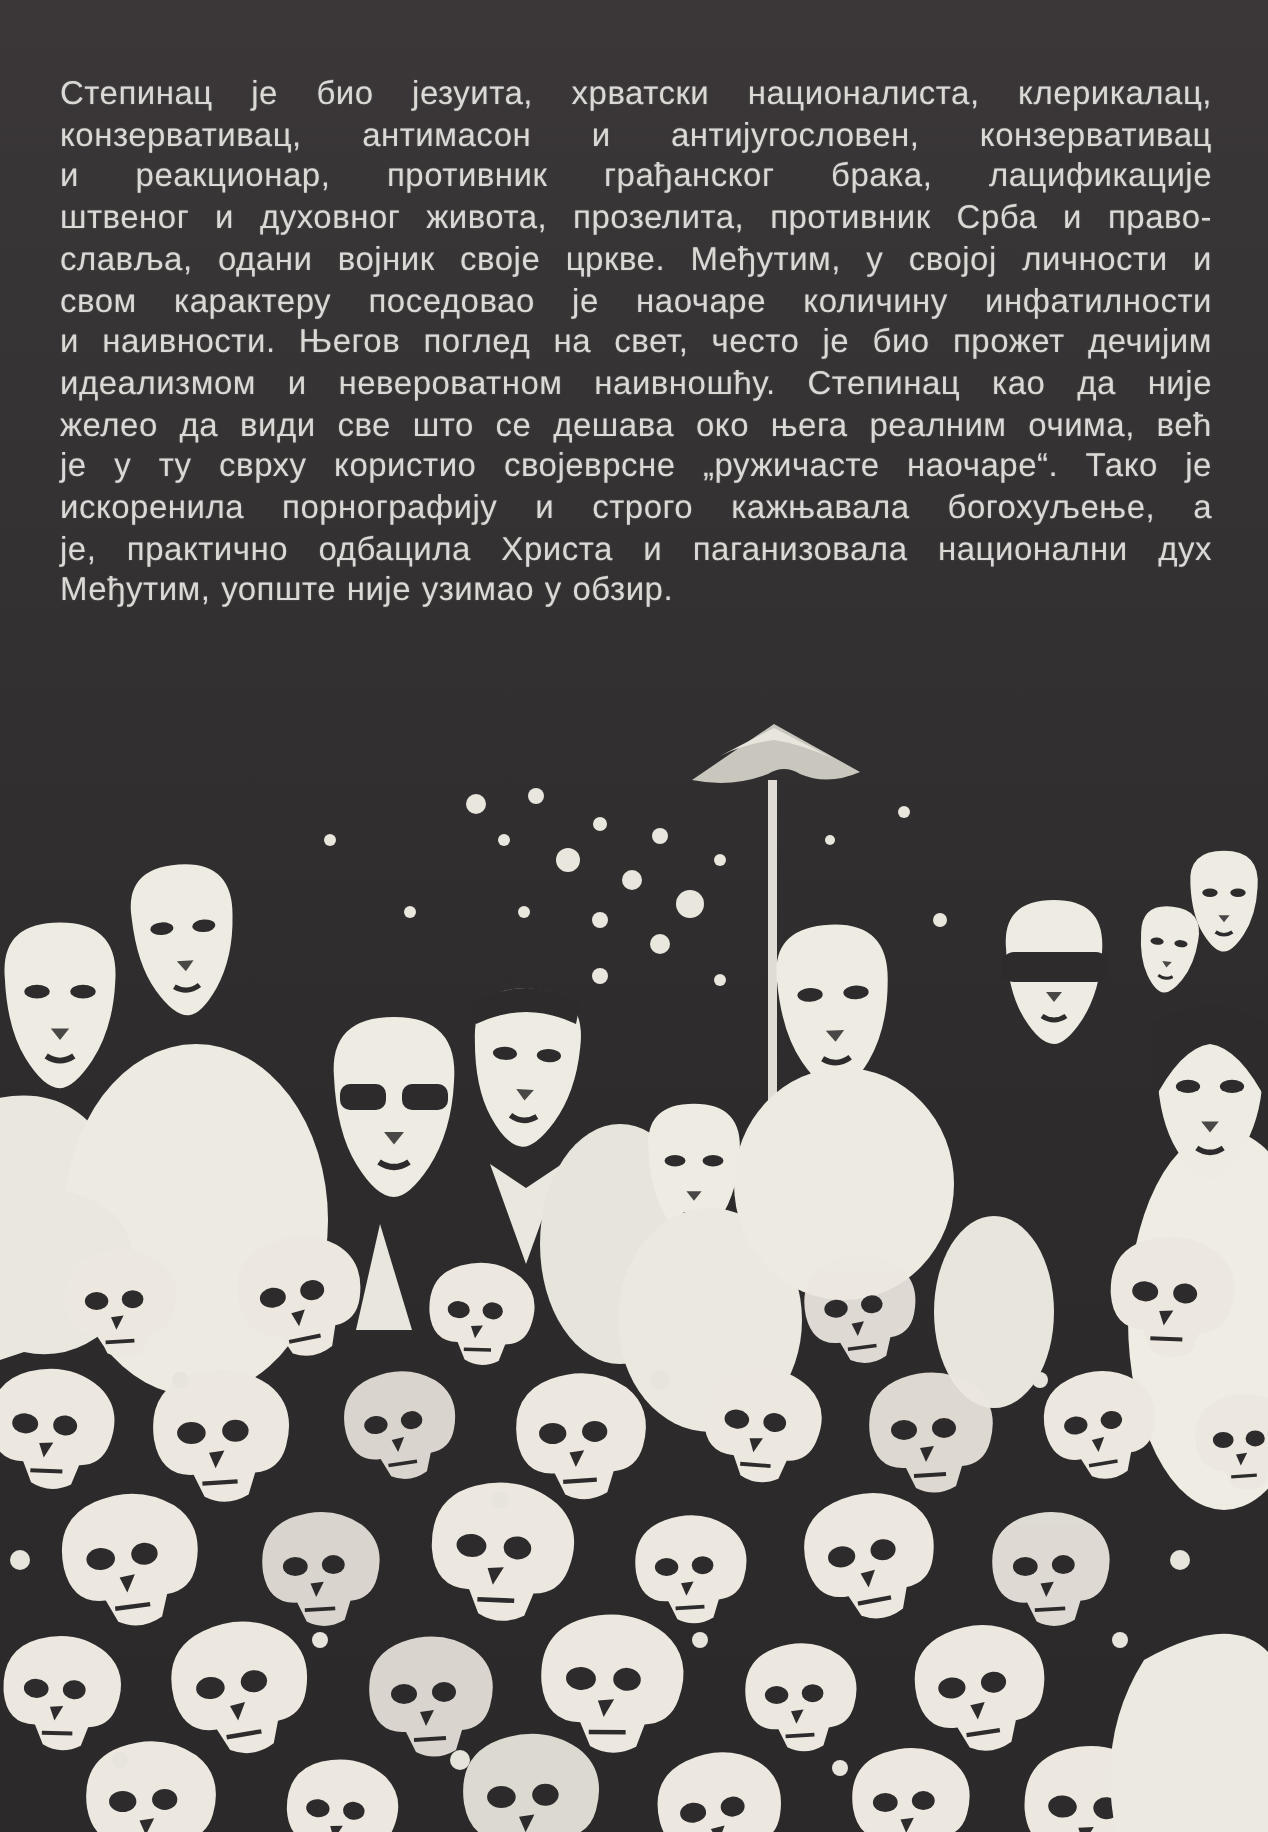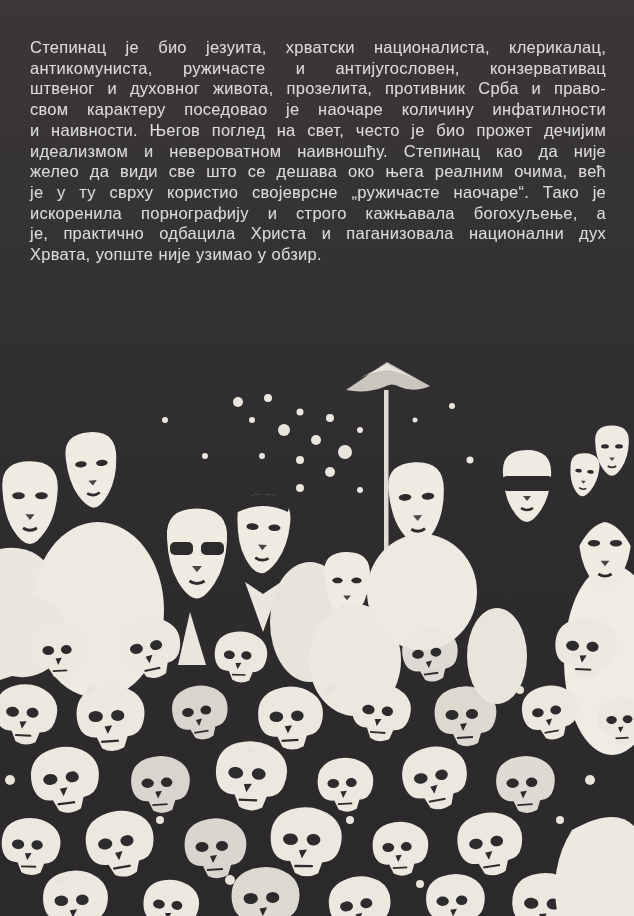--- a/index.html
+++ b/index.html
@@ -31,30 +31,32 @@
     left:0; top:360px; width:634px; height:556px;
   }
 </style>
 </head>
 <body>
 
 <div class="page">
 
   <div class="text-block">
     <div class="line">Степинац је био језуита, хрватски националиста, клерикалац,</div>
-    <div class="line">антикомуниста, ружичасте и антијугословен, конзервативац</div>
+    <div class="line">конзервативац, антимасон и антијугословен, конзервативац</div>
+    <div class="line">и реакционар, противник грађанског брака, лацификације</div>
     <div class="line">штвеног и духовног живота, прозелита, противник Срба и право-</div>
+    <div class="line">славља, одани војник своје цркве. Међутим, у својој личности и</div>
     <div class="line">свом карактеру поседовао је наочаре количину инфатилности</div>
     <div class="line">и наивности. Његов поглед на свет, често је био прожет дечијим</div>
     <div class="line">идеализмом и невероватном наивношћу. Степинац као да није</div>
     <div class="line">желео да види све што се дешава око њега реалним очима, већ</div>
     <div class="line">је у ту сврху користио својеврсне „ружичасте наочаре“. Тако је</div>
     <div class="line">искоренила порнографију и строго кажњавала богохуљење, а</div>
     <div class="line">је, практично одбацила Христа и паганизовала национални дух</div>
-    <div class="line last">Хрвата, уопште није узимао у обзир.</div>
+    <div class="line last">Међутим, уопште није узимао у обзир.</div>
   </div>
 
   <svg class="photo" viewBox="0 0 634 556" xmlns="http://www.w3.org/2000/svg">
     <defs>
       <g id="skull">
         <path d="M -30 -2 Q -33 -24 -14 -31 Q 6 -38 22 -27 Q 35 -17 30 1 Q 27 12 16 13 L 13 23 Q 3 29 -7 24 L -12 14 Q -27 15 -30 -2 Z" fill="#ece8e0"></path>
         <ellipse cx="-13" cy="-5" rx="6.5" ry="5" fill="#2d2b2c"></ellipse>
         <ellipse cx="7" cy="-6" rx="6" ry="5" fill="#2d2b2c"></ellipse>
         <path d="M -5 4 L 2 3 L -2 11 Z" fill="#2d2b2c"></path>
         <path d="M -8 18 L 8 17" stroke="#2d2b2c" stroke-width="2" fill="none"></path>

